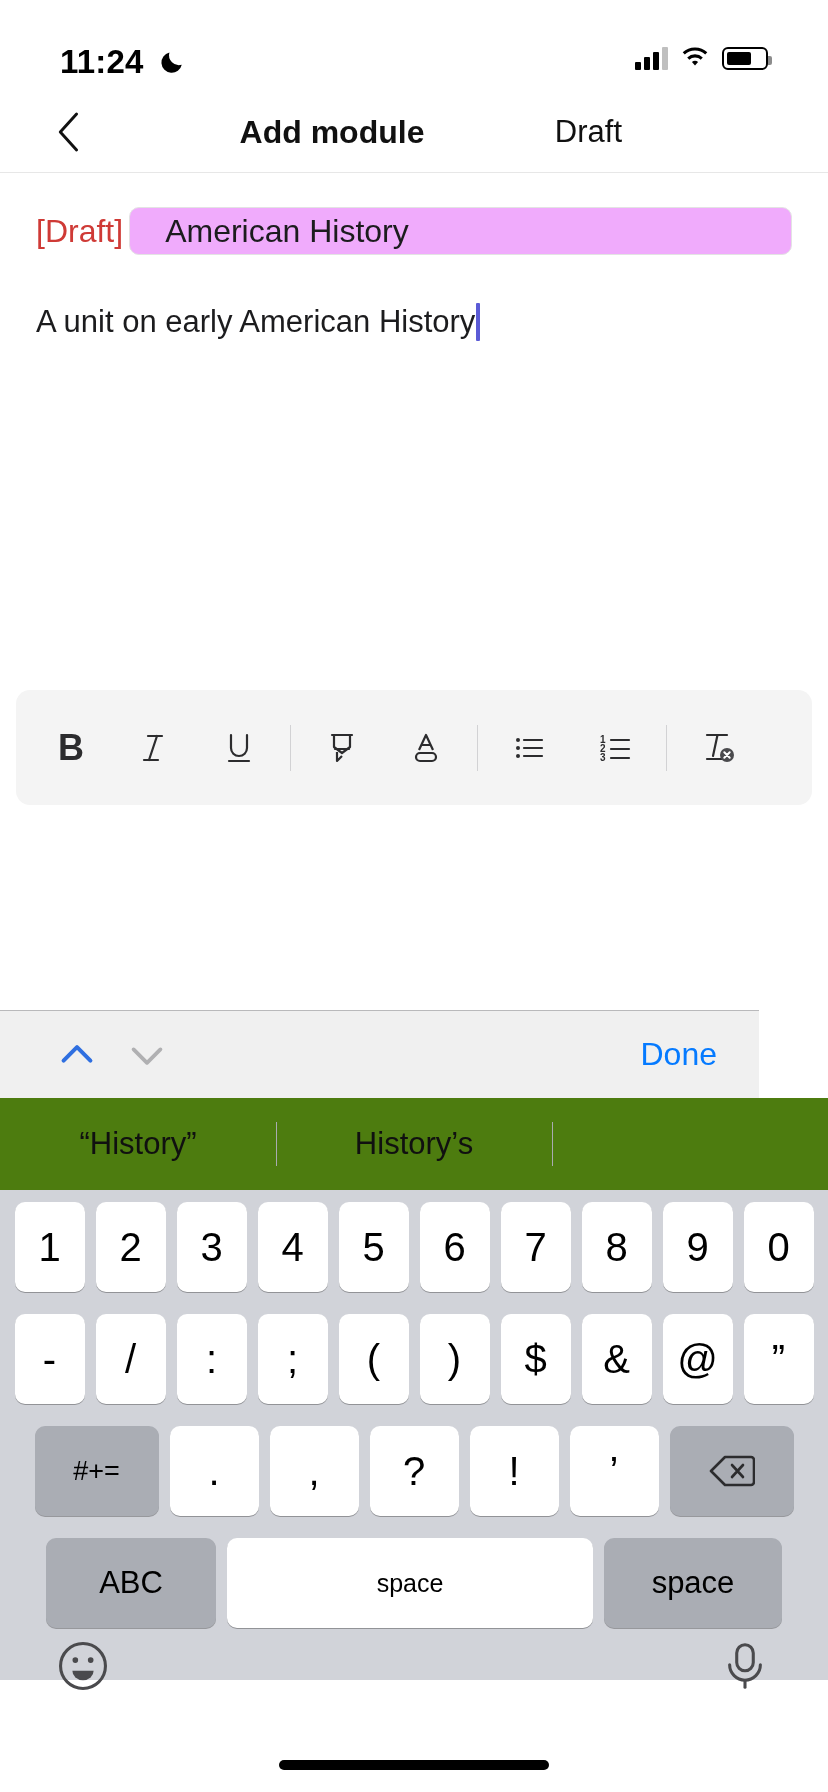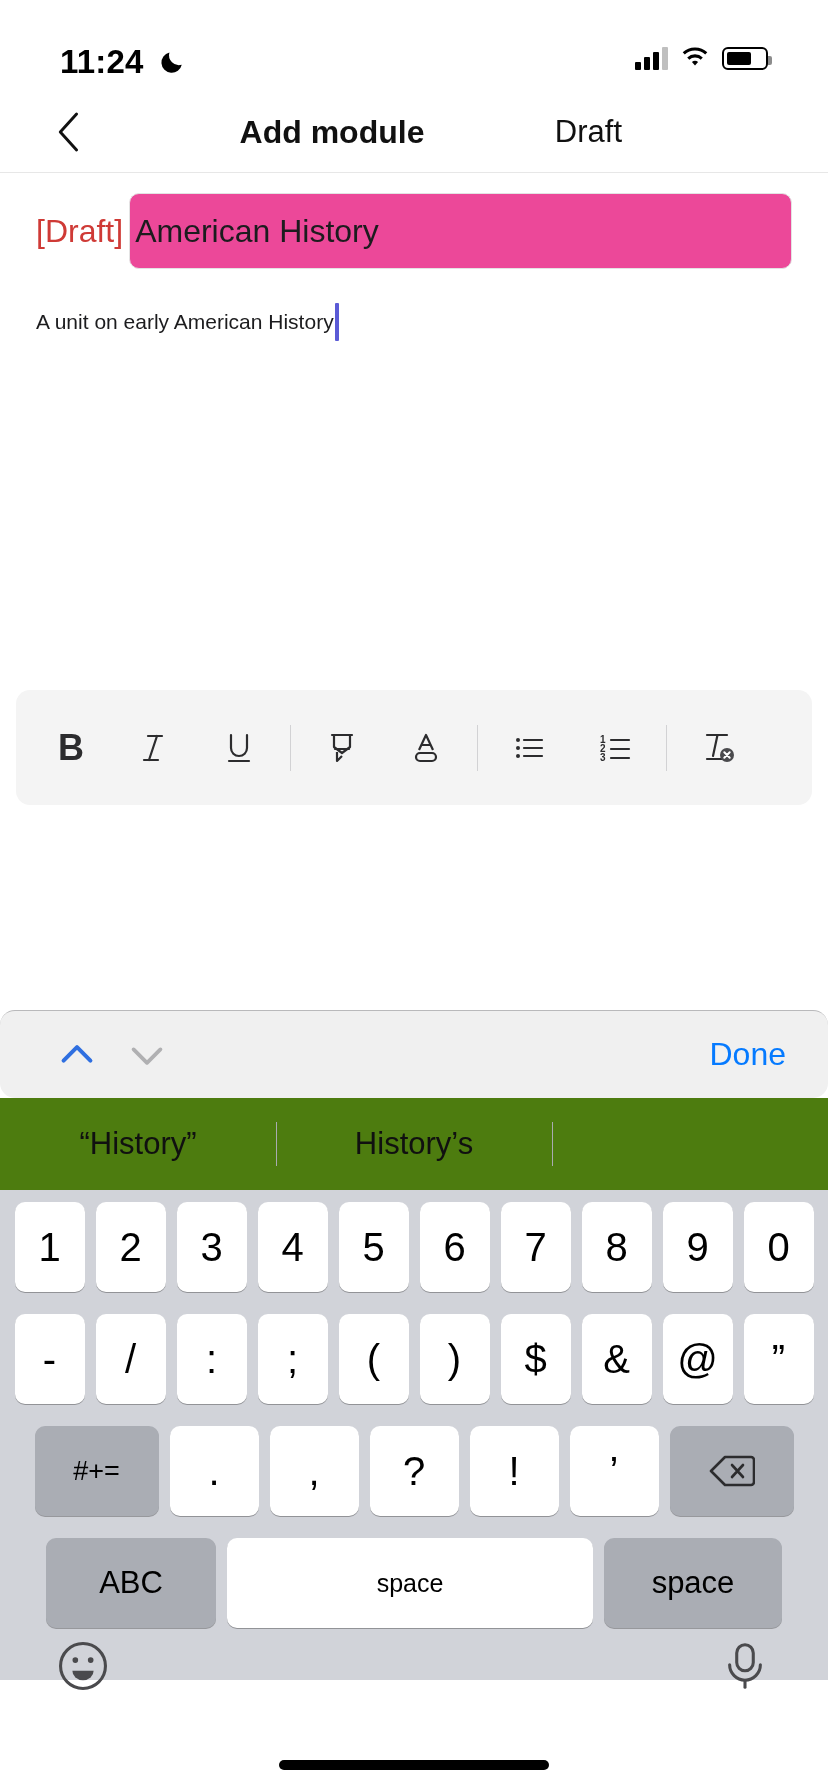--- a/index.html
+++ b/index.html
@@ -47,51 +47,51 @@
               font-size: 31px; color: #111; }
   .nav-hairline { position:absolute; top: 172px; left:0; width: 828px; height: 1px; background: #e7e7e7; }
 
   
   .title-row {
     position: absolute; top: 196px; left: 0; width: 828px; height: 70px;
     display: flex; align-items: center; padding: 0 36px;
   }
   .draft-badge { font-size: 32px; color: #cf3a36; margin-right: 6px; white-space: nowrap; }
   .title-input-wrap {
-    flex: 1; height: 76px; border: 1px solid #e3e3e3; border-radius: 10px;
-    display: flex; align-items: center; padding: 0 5px; background: #ec4899;
+    flex: 1; height: 48px; border: 1px solid #e3e3e3; border-radius: 10px;
+    display: flex; align-items: center; padding: 0 35px; background: #f0abfc;
   }
   .title-input-wrap .value { font-size: 32px; color: #1c1c1e; }
 
   
   .desc {
     position: absolute; top: 300px; left: 0; width: 828px;
     padding: 0 36px; display: flex; align-items: center;
   }
-  .desc .value { font-size: 21px; color: #1c1c1e; line-height: 44px; }
+  .desc .value { font-size: 31px; color: #1c1c1e; line-height: 44px; }
   .caret { display:inline-block; width: 4px; height: 38px; background:#5b5bd6;
            vertical-align: -7px; margin-left: 1px; border-radius: 1px; }
 
   
   .rt-toolbar {
     position: absolute; top: 690px; left: 16px; width: 796px; height: 115px;
     background: #f4f4f4; border-radius: 14px;
     display: flex; align-items: center; padding: 0 24px;
   }
   .rt-btn { width: 62px; height: 62px; display:flex; align-items:center; justify-content:center; }
   .rt-sep { width: 1px; height: 46px; background: #d2d2d4; margin: 0 20px; }
   .rt-gap-a { width: 22px; }
   .rt-gap-b { width: 24px; }
   .rt-bold { font-size: 36px; font-weight: 800; color: #2c2c2e; font-family: "Liberation Sans", sans-serif; }
 
   
   .kb-accessory {
-    position: absolute; top: 1010px; left: 0; width: 828px; height: 88px;
+    position: absolute; top: 1010px; left: 0; width: 759px; height: 88px;
     background: #f0f0f0; border-top: 1px solid #b9b9bb;
-    display: flex; align-items: center; padding: 0 42px; border-radius: 15px;
+    display: flex; align-items: center; padding: 0 42px;
   }
   .chev-btn { width: 70px; height: 70px; display:flex; align-items:center; justify-content:center; }
   .kb-done { margin-left: auto; font-size: 32px; color: #057aff; }
 
   
   .predictions {
     position: absolute; top: 1098px; left: 0; width: 828px; height: 92px;
     background: #4d7c0f; display: flex; align-items: center;
   }
   .pred { flex: 1; text-align: center; font-size: 31px; color: #101010; position: relative; }

